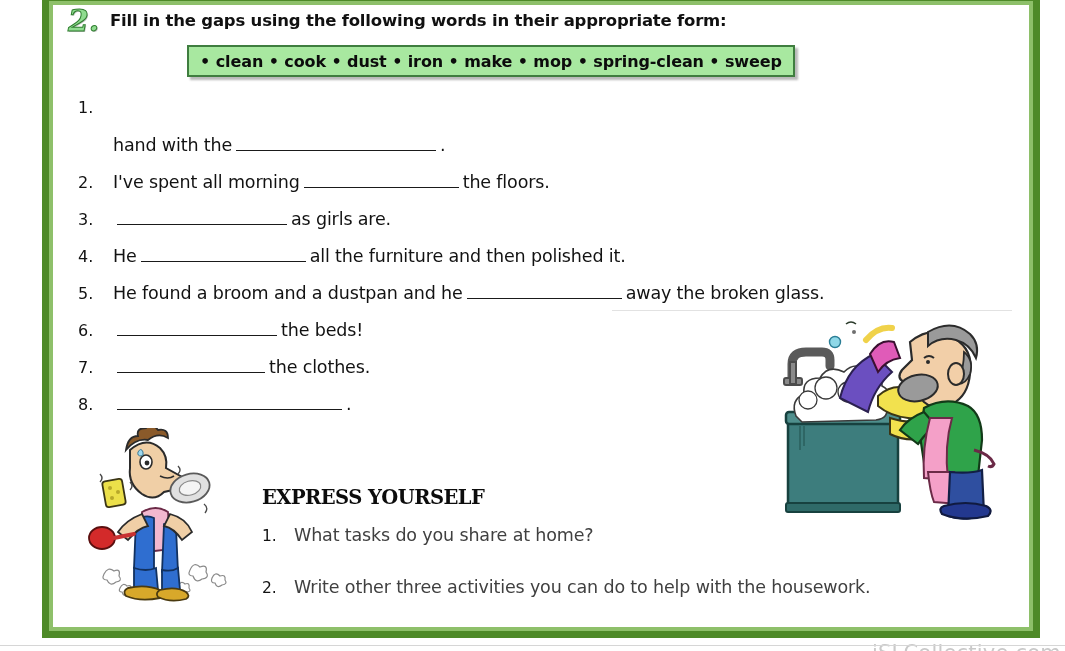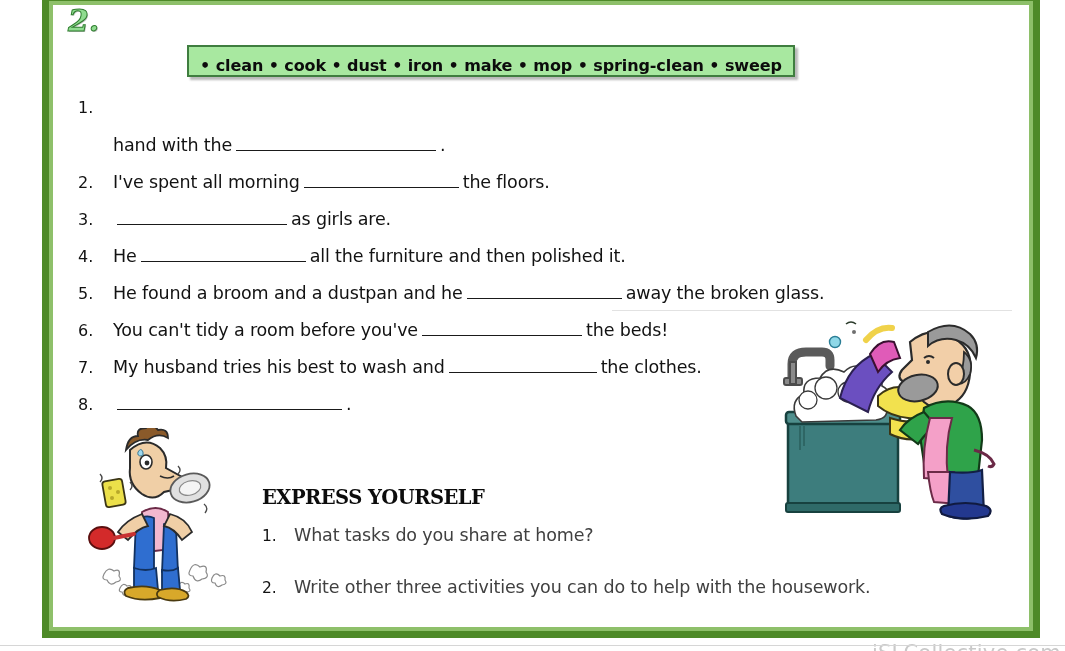--- a/index.html
+++ b/index.html
@@ -114,21 +114,21 @@
     position: absolute;
     left: 187px;
     top: 45px;
     width: 608px;
     height: 32px;
     box-sizing: border-box;
     background: #a8e8a0;
     border: 2px solid #3f7d3f;
     box-shadow: 3px 3px 2px rgba(100,100,100,0.45);
     display: flex;
-    align-items: flex-end;
+    align-items: center;
     justify-content: center;
   }
   #word-bank-text {
     font-size: 16px;
     font-weight: bold;
     color: #0c0c0c;
     letter-spacing: -0.1px;
     white-space: nowrap;
   }
 
@@ -233,20 +233,21 @@
 <div id="page-sheet"></div>
 
 <div id="worksheet-frame">
   <div id="worksheet-frame-inner"></div>
 </div>
 
 <div id="mid-rule"></div>
 
 <div id="instruction-row">
   <span id="exercise-number">2.</span>
+  <span id="instruction-text">Fill in the gaps using the following words in their appropriate form:</span>
 </div>
 
 <div id="word-bank">
   <span id="word-bank-text">• clean • cook • dust • iron • make • mop • spring-clean • sweep</span>
 </div>
 
 <div id="questions">
 
   <div class="q-row">
     <div class="q-line">
@@ -290,30 +291,28 @@
       <span class="q-num">5.</span>
       <span class="q-text">He found a broom and a dustpan and he</span>
       <span class="blank" style="width: 155px;"></span>
       <span class="q-text">away the broken glass.</span>
     </div>
   </div>
 
   <div class="q-row">
     <div class="q-line">
       <span class="q-num">6.</span>
-      <span class="q-text">You can't tidy a room before you've</span>
       <span class="blank" style="width: 160px;"></span>
       <span class="q-text">the beds!</span>
     </div>
   </div>
 
   <div class="q-row">
     <div class="q-line">
       <span class="q-num">7.</span>
-      <span class="q-text">My husband tries his best to wash and</span>
       <span class="blank" style="width: 148px;"></span>
       <span class="q-text">the clothes.</span>
     </div>
   </div>
 
   <div class="q-row">
     <div class="q-line">
       <span class="q-num">8.</span>
       <span class="blank" style="width: 225px;"></span>
       <span class="q-text">.</span>

